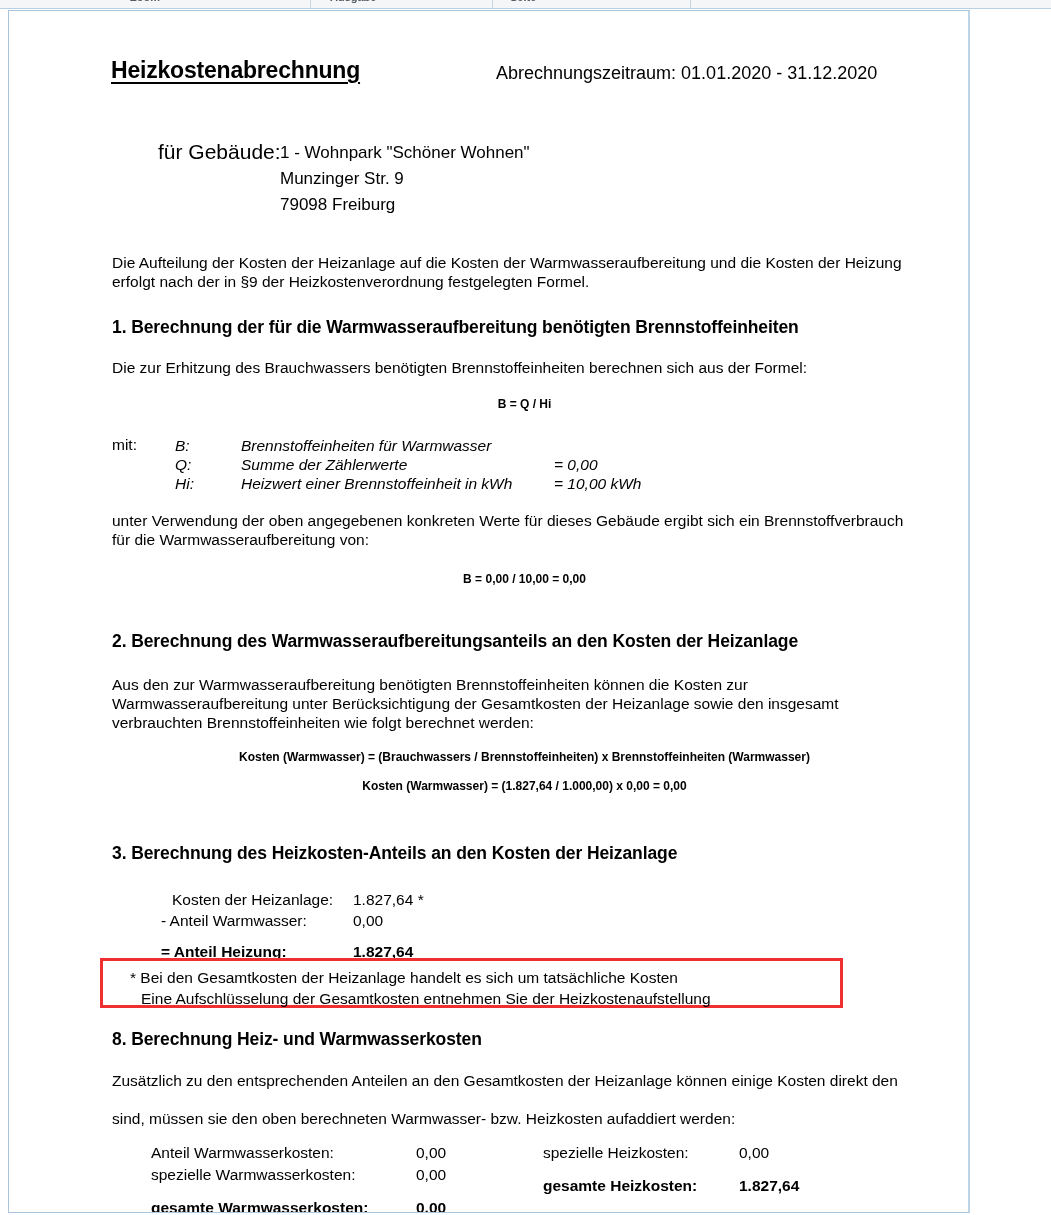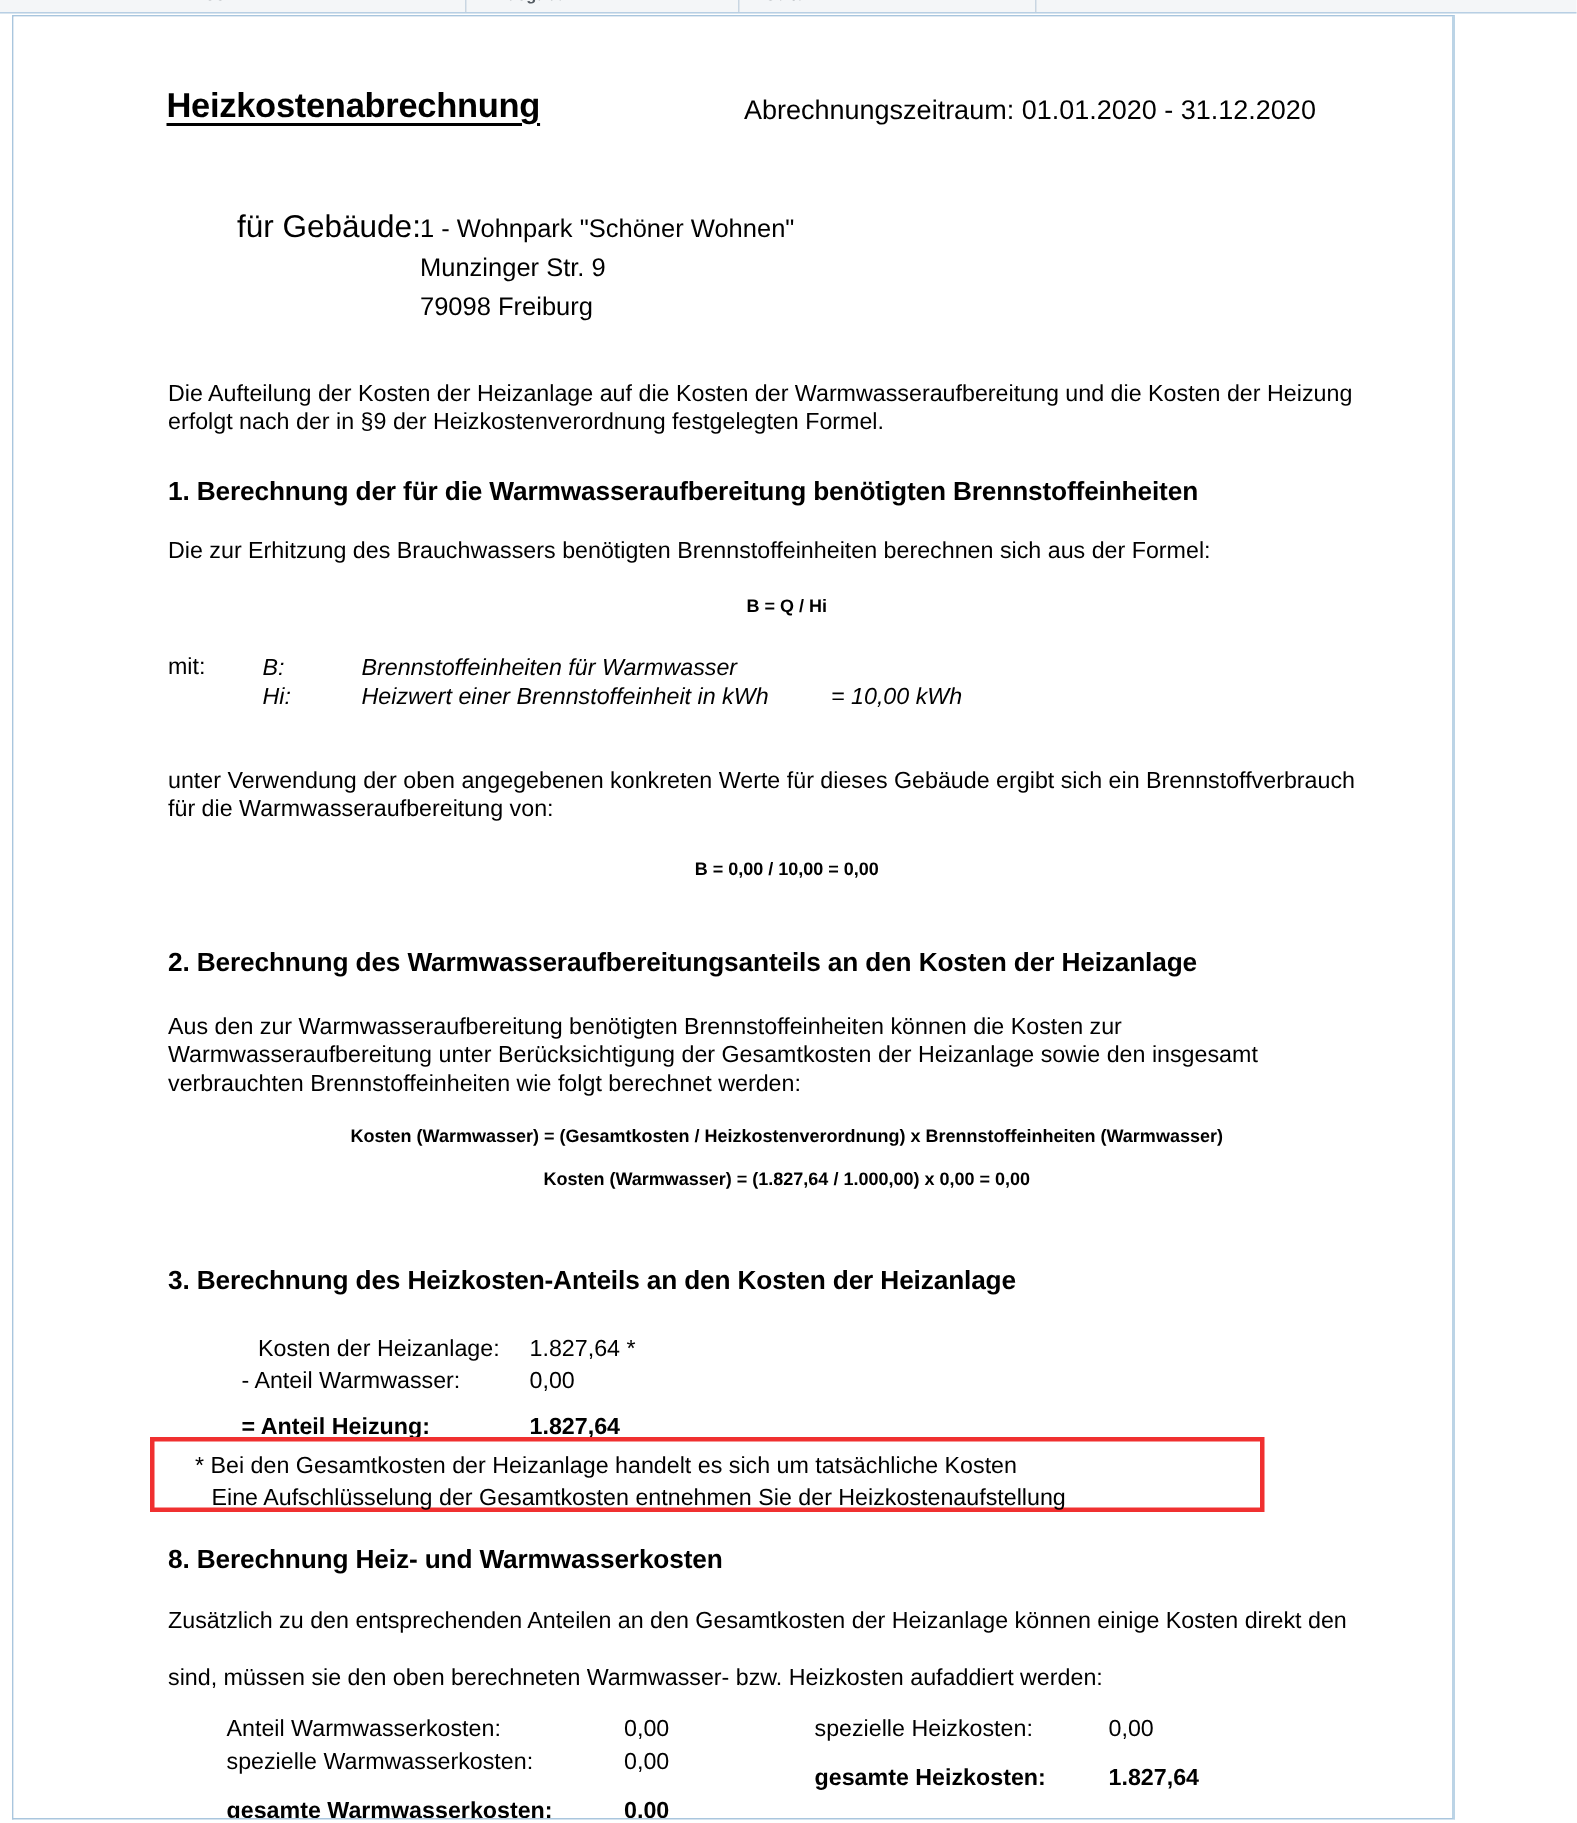--- a/index.html
+++ b/index.html
@@ -226,33 +226,36 @@
       <div class="h2" style="left:103px; top:306px;">1. Berechnung der für die Warmwasseraufbereitung benötigten Brennstoffeinheiten</div>
       <div class="para" style="left:103px; top:347px;">Die zur Erhitzung des Brauchwassers benötigten Brennstoffeinheiten berechnen sich aus der Formel:</div>
       <div class="formula" style="left:0; width:1031px; text-align:center; top:386px;">B = Q / Hi</div>
 
       <div class="mit-label">mit:</div>
       <div class="mit-rows">
         <div>
           <span class="sym">B:</span><span class="desc">Brennstoffeinheiten für Warmwasser</span><span class="val"></span>
         </div>
         <div>
+          <span class="sym">Q:</span><span class="desc">Summe der Zählerwerte</span><span class="val">= 0,00</span>
+        </div>
+        <div>
           <span class="sym">Hi:</span><span class="desc">Heizwert einer Brennstoffeinheit in kWh</span><span class="val">= 10,00 kWh</span>
         </div>
       </div>
 
       <div class="para" style="left:103px; top:500px;">unter Verwendung der oben angegebenen konkreten Werte für dieses Gebäude ergibt sich ein Brennstoffverbrauch</div>
       <div class="para" style="left:103px; top:519px;">für die Warmwasseraufbereitung von:</div>
       <div class="formula" style="left:0; width:1031px; text-align:center; top:561px;">B = 0,00 / 10,00 = 0,00</div>
 
       <div class="h2" style="left:103px; top:620px;">2. Berechnung des Warmwasseraufbereitungsanteils an den Kosten der Heizanlage</div>
       <div class="para" style="left:103px; top:664px;">Aus den zur Warmwasseraufbereitung benötigten Brennstoffeinheiten können die Kosten zur</div>
       <div class="para" style="left:103px; top:683px;">Warmwasseraufbereitung unter Berücksichtigung der Gesamtkosten der Heizanlage sowie den insgesamt</div>
       <div class="para" style="left:103px; top:702px;">verbrauchten Brennstoffeinheiten wie folgt berechnet werden:</div>
-      <div class="formula" style="left:0; width:1031px; text-align:center; top:739px;">Kosten (Warmwasser) = (Gesamtkosten / Heizkostenverordnung) x Brennstoffeinheiten (Warmwasser)</div>
+      <div class="formula" style="left:0; width:1031px; text-align:center; top:739px;">Kosten (Warmwasser) = (Brauchwassers / Brennstoffeinheiten) x Brennstoffeinheiten (Warmwasser)</div>
       <div class="formula" style="left:0; width:1031px; text-align:center; top:768px;">Kosten (Warmwasser) = (1.827,64 / 1.000,00) x 0,00 = 0,00</div>
 
       <div class="h2" style="left:103px; top:832px;">3. Berechnung des Heizkosten-Anteils an den Kosten der Heizanlage</div>
       <div class="calc3">
         <div class="row">
           <span class="lbl indent">Kosten der Heizanlage:</span><span class="num">1.827,64 *</span>
         </div>
         <div class="row">
           <span class="lbl">- Anteil Warmwasser:</span><span class="num">0,00</span>
         </div>

